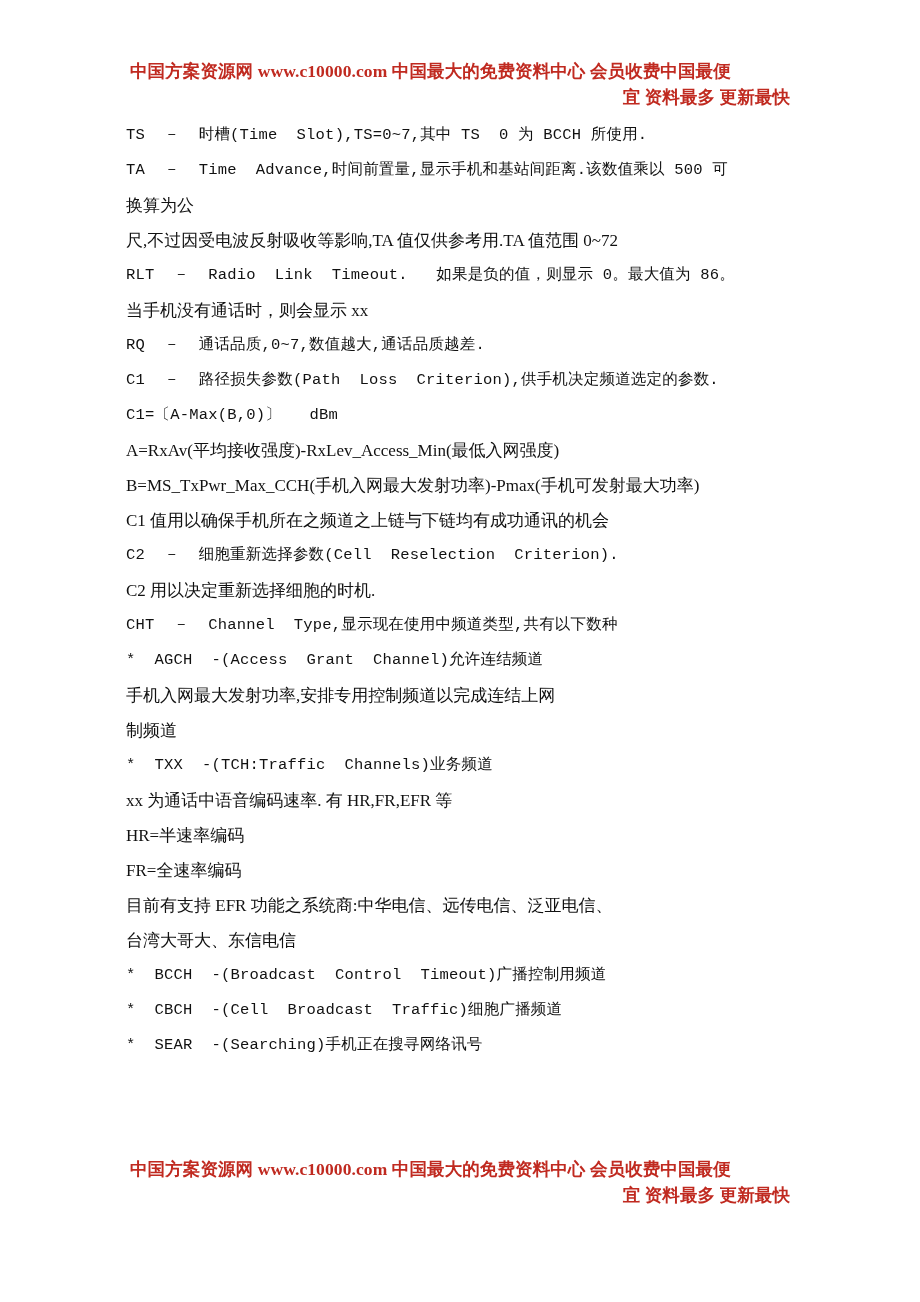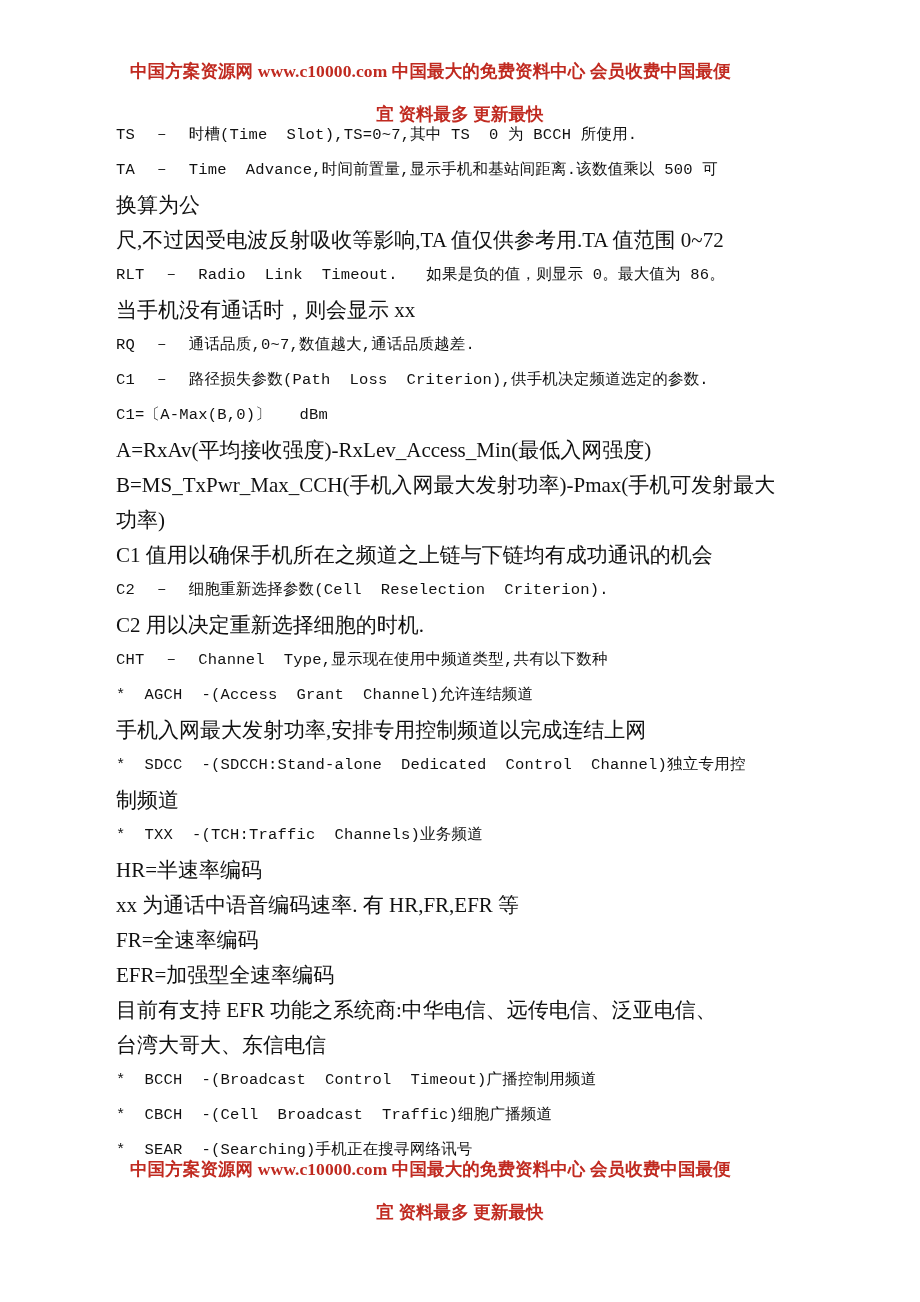--- a/index.html
+++ b/index.html
@@ -28,44 +28,44 @@
   .banner {
     color: #c02a20;
     font-weight: bold;
     font-size: 17.5px;
     line-height: 26px;
     text-align: center;
     letter-spacing: 0.1px;
     font-family: "Liberation Serif", "DejaVu Serif", serif;
   }
   .banner .line1 { display: block; text-align: left; white-space: nowrap; }
-  .banner .line2 { display: block; text-align: center; margin-top: 17px; }
+  .banner .line2 { display: block; text-align: right; }
 
   .header-banner {
     position: absolute;
     left: 130px;
     top: 58px;
     width: 660px;
   }
   .footer-banner {
     position: absolute;
     left: 130px;
     top: 1156px;
     width: 660px;
   }
 
   
   .body-text {
     position: absolute;
-    left: 116px;
+    left: 126px;
     top: 118px;
     width: 665px;
   }
   .para {
-    font-size: 21px;
+    font-size: 17px;
     line-height: 35px;
     color: #111111;
     white-space: pre-wrap;
     word-break: break-word;
     font-family: "Liberation Serif", "DejaVu Serif", serif;
   }
   
   .para.mono {
     font-family: "Liberation Mono", "DejaVu Sans Mono", monospace;
     font-size: 15.5px;
@@ -93,27 +93,25 @@
       <div class="para mono">C1  －  路径损失参数(Path  Loss  Criterion),供手机决定频道选定的参数.</div>
       <div class="para mono">C1=〔A-Max(B,0)〕   dBm</div>
       <div class="para">A=RxAv(平均接收强度)-RxLev_Access_Min(最低入网强度)</div>
       <div class="para">B=MS_TxPwr_Max_CCH(手机入网最大发射功率)-Pmax(手机可发射最大功率)</div>
       <div class="para">C1 值用以确保手机所在之频道之上链与下链均有成功通讯的机会</div>
       <div class="para mono">C2  －  细胞重新选择参数(Cell  Reselection  Criterion).</div>
       <div class="para">C2 用以决定重新选择细胞的时机.</div>
       <div class="para mono">CHT  －  Channel  Type,显示现在使用中频道类型,共有以下数种</div>
       <div class="para mono">*  AGCH  -(Access  Grant  Channel)允许连结频道</div>
       <div class="para">手机入网最大发射功率,安排专用控制频道以完成连结上网</div>
-      <div class="para mono">*  SDCC  -(SDCCH:Stand-alone  Dedicated  Control  Channel)独立专用控</div>
       <div class="para">制频道</div>
       <div class="para mono">*  TXX  -(TCH:Traffic  Channels)业务频道</div>
+      <div class="para">xx 为通话中语音编码速率. 有 HR,FR,EFR 等</div>
       <div class="para">HR=半速率编码</div>
-      <div class="para">xx 为通话中语音编码速率. 有 HR,FR,EFR 等</div>
       <div class="para">FR=全速率编码</div>
-      <div class="para">EFR=加强型全速率编码</div>
       <div class="para">目前有支持 EFR 功能之系统商:中华电信、远传电信、泛亚电信、</div>
       <div class="para">台湾大哥大、东信电信</div>
       <div class="para mono">*  BCCH  -(Broadcast  Control  Timeout)广播控制用频道</div>
       <div class="para mono">*  CBCH  -(Cell  Broadcast  Traffic)细胞广播频道</div>
       <div class="para mono">*  SEAR  -(Searching)手机正在搜寻网络讯号</div>
     </div>
 
   <div class="footer-banner banner">
     <span class="line1">中国方案资源网 www.c10000.com 中国最大的免费资料中心  会员收费中国最便</span>
     <span class="line2">宜  资料最多  更新最快</span>

